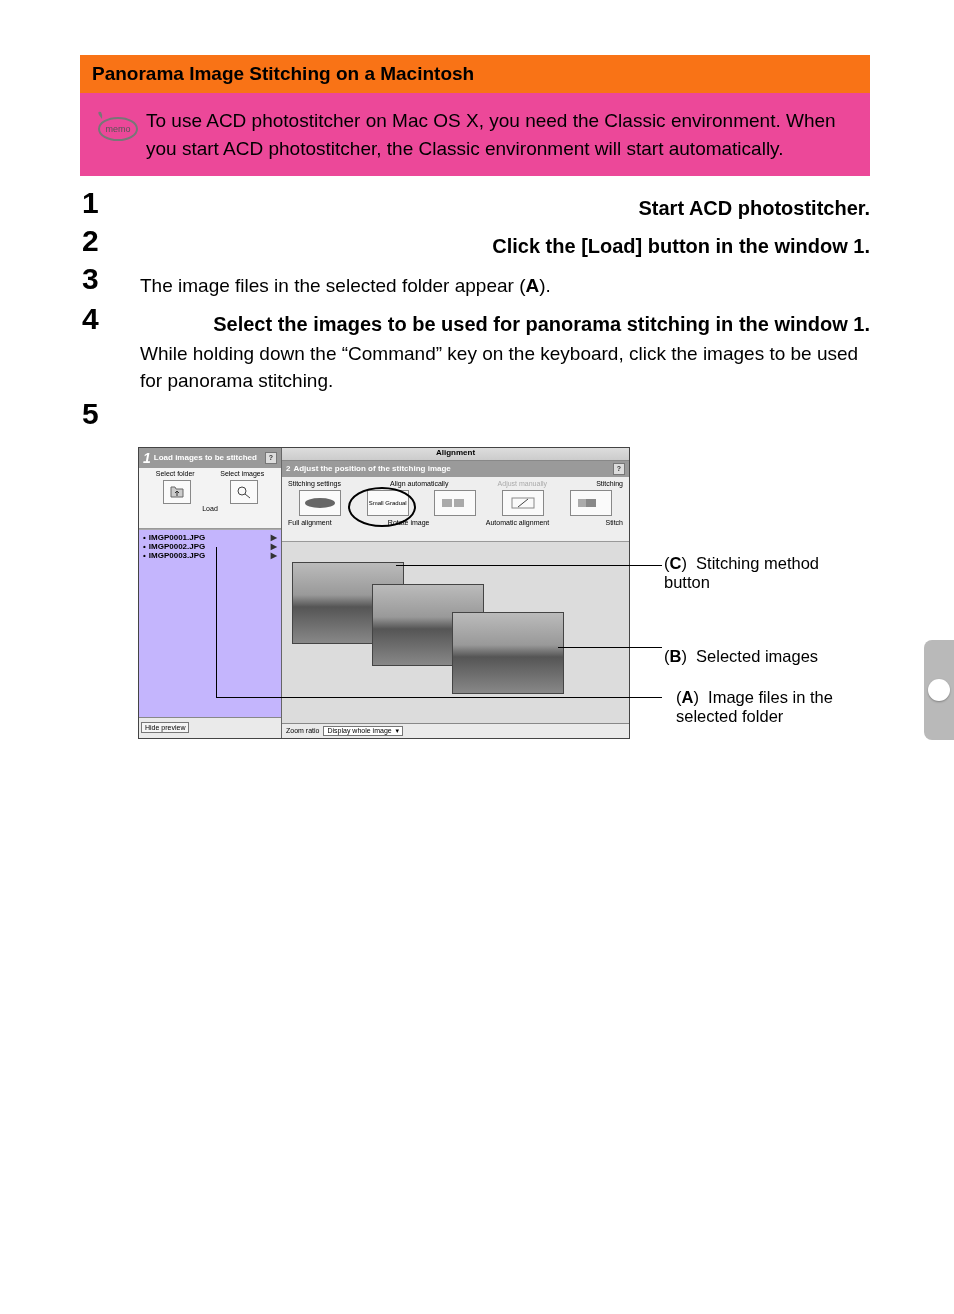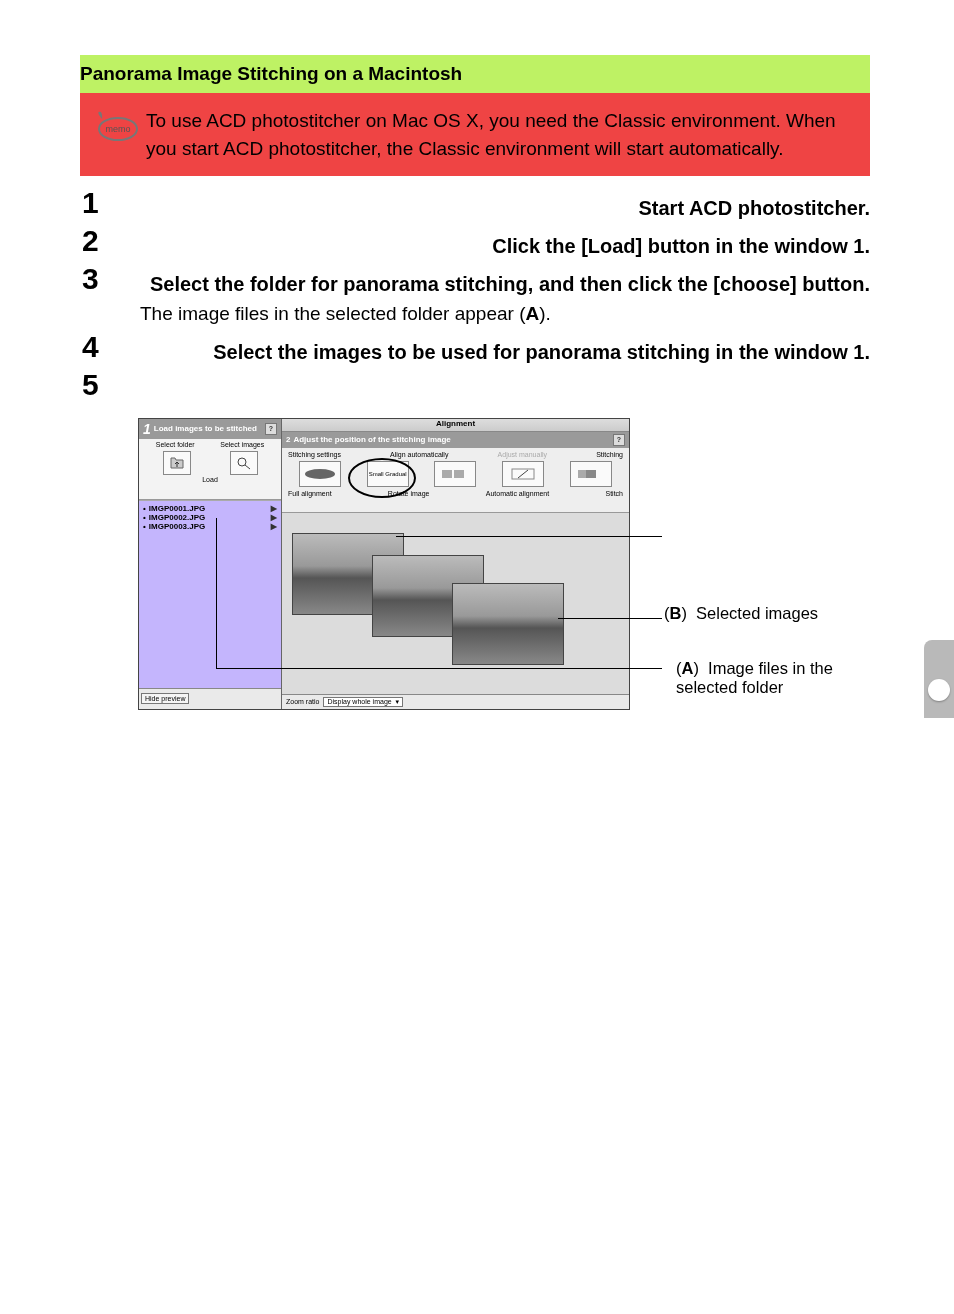--- a/index.html
+++ b/index.html
@@ -11,30 +11,30 @@
     width: 954px;
     position: relative;
   }
   .page {
     width: 870px;
     padding: 55px 0 0 80px;
     position: relative;
     box-sizing: border-box;
   }
   .section-header {
-    background: #bef264;
+    background: #f97316;
     font-weight: bold;
     font-size: 19px;
-    padding: 8px 0;
+    padding: 8px 12px;
     margin-bottom: 0;
   }
   .memo-block {
     display: flex;
     align-items: flex-start;
-    background: #ef4444;
+    background: #ec4899;
     padding: 14px 2px 14px 8px;
     margin-bottom: 12px;
   }
   .memo-icon {
     width: 58px;
     flex-shrink: 0;
     text-align: center;
     padding-top: 2px;
   }
   .memo-text {
@@ -361,29 +361,29 @@
     <div class="step">
       <div class="step-num">2</div>
       <div class="step-body">
         <div class="step-title">Click the [Load] button in the window 1.</div>
       </div>
     </div>
 
     <div class="step">
       <div class="step-num">3</div>
       <div class="step-body">
-        <div class="step-title">Select the folder for panorama stitching, and then click the [choose] button.</div>
         <div class="step-desc" id="step3desc">The image files in the selected folder appear (<b>A</b>).</div>
       </div>
     </div>
 
     <div class="step">
       <div class="step-num">4</div>
       <div class="step-body">
         <div class="step-title">Select the images to be used for panorama stitching in the window 1.</div>
+        <div class="step-desc">While holding down the “Command” key on the keyboard, click the images to be used for panorama stitching.</div>
       </div>
     </div>
 
     <div class="step">
       <div class="step-num">5</div>
       <div class="step-body">
       </div>
     </div>
 
   </div>
@@ -495,21 +495,24 @@
           <span class="status-select"><span>Display whole image</span> &nbsp;▾</span>
         </div>
       </div>
     </div>
 
     <div class="callout-line" style="top:118px; left:258px; width:266px;"></div>
     <div class="callout-line" style="top:200px; left:420px; width:104px;"></div>
     <div class="callout-line" style="top:250px; left:78px; width:446px;"></div>
     <div class="callout-line" style="top:100px; left:78px; width:1px; height:151px; background:#000;"></div>
 
-    <div class="callout" style="top:186px; left:526px; width:200px;">
+    <div class="callout" style="top:107px; left:526px; width:190px;">
+      (<span class="callout-label-letter">C</span>)&nbsp;&nbsp;<span>Stitching method button</span>
+    </div>
+    <div class="callout" style="top:200px; left:526px; width:200px;">
       (<span class="callout-label-letter">B</span>)&nbsp;&nbsp;<span>Selected images</span>
     </div>
     <div class="callout" style="top:241px; left:538px; width:200px;">
       (<span class="callout-label-letter">A</span>)&nbsp;&nbsp;<span>Image files in the selected folder</span>
     </div>
   </div>
 
 </div>
 
 <div class="side-tab">

